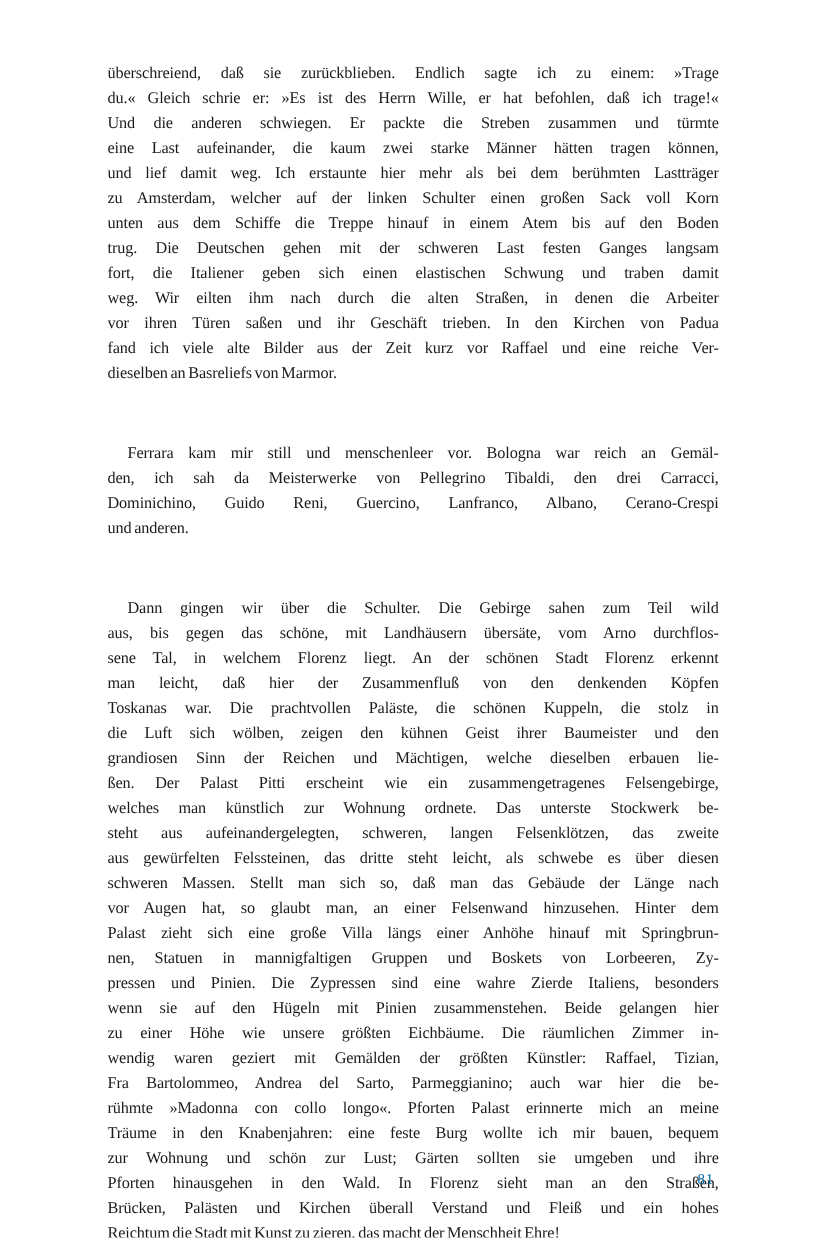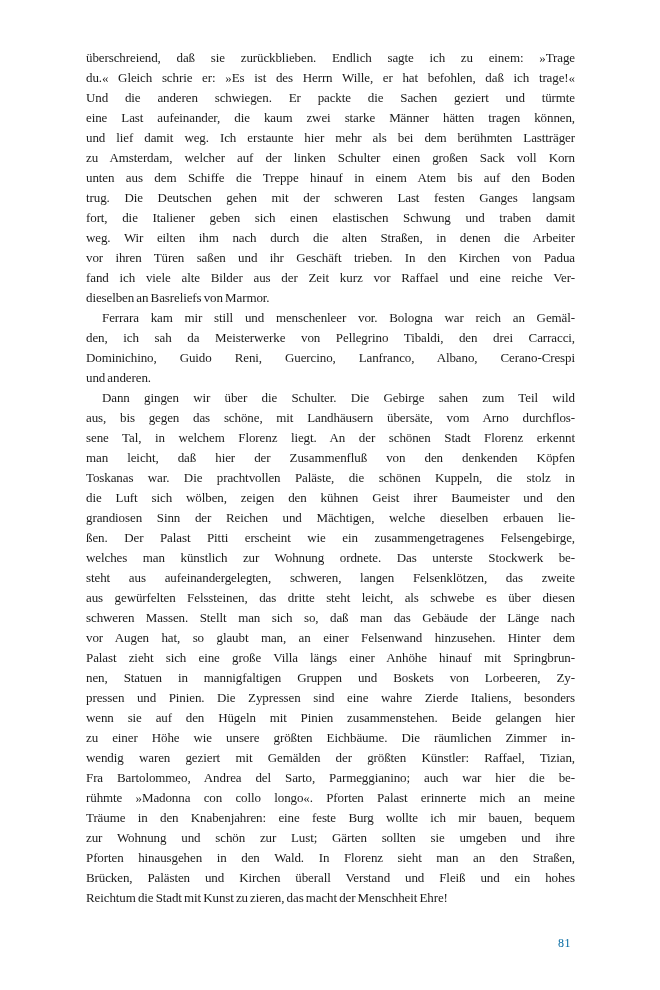--- a/index.html
+++ b/index.html
@@ -25,39 +25,39 @@
     letter-spacing: -0.1px;
     word-spacing: -1px;
   }
   .line {
     height: 20px;
     overflow: hidden;
     text-align: justify;
     text-align-last: justify;
   }
   .line.para-last { text-align-last: left; }
-  .line.indent { text-indent: 16px; }
+  .line.indent { text-indent: 16px; margin-top: 44px; }
   .page-number {
     position: absolute;
     top: 936px; left: 86px;
     width: 485px;
     text-align: right;
     font-size: 12px;
     letter-spacing: 0.5px;
     color: #0369a1;
   }
 </style>
 </head>
 <body>
 
 <div class="page">
   <div class="text-block" id="text-block">
       <div class="line">überschreiend, daß sie zurückblieben. Endlich sagte ich zu einem: »Trage</div>
       <div class="line">du.« Gleich schrie er: »Es ist des Herrn Wille, er hat befohlen, daß ich trage!«</div>
-      <div class="line">Und die anderen schwiegen. Er packte die Sachen geziert und türmte</div>
+      <div class="line">Und die anderen schwiegen. Er packte die Streben zusammen und türmte</div>
       <div class="line">eine Last aufeinander, die kaum zwei starke Männer hätten tragen können,</div>
       <div class="line">und lief damit weg. Ich erstaunte hier mehr als bei dem berühmten Lastträger</div>
       <div class="line">zu Amsterdam, welcher auf der linken Schulter einen großen Sack voll Korn</div>
       <div class="line">unten aus dem Schiffe die Treppe hinauf in einem Atem bis auf den Boden</div>
       <div class="line">trug. Die Deutschen gehen mit der schweren Last festen Ganges langsam</div>
       <div class="line">fort, die Italiener geben sich einen elastischen Schwung und traben damit</div>
       <div class="line">weg. Wir eilten ihm nach durch die alten Straßen, in denen die Arbeiter</div>
       <div class="line">vor ihren Türen saßen und ihr Geschäft trieben. In den Kirchen von Padua</div>
       <div class="line">fand ich viele alte Bilder aus der Zeit kurz vor Raffael und eine reiche Ver-</div>
       <div class="line para-last">dieselben an Basreliefs von Marmor.</div>

